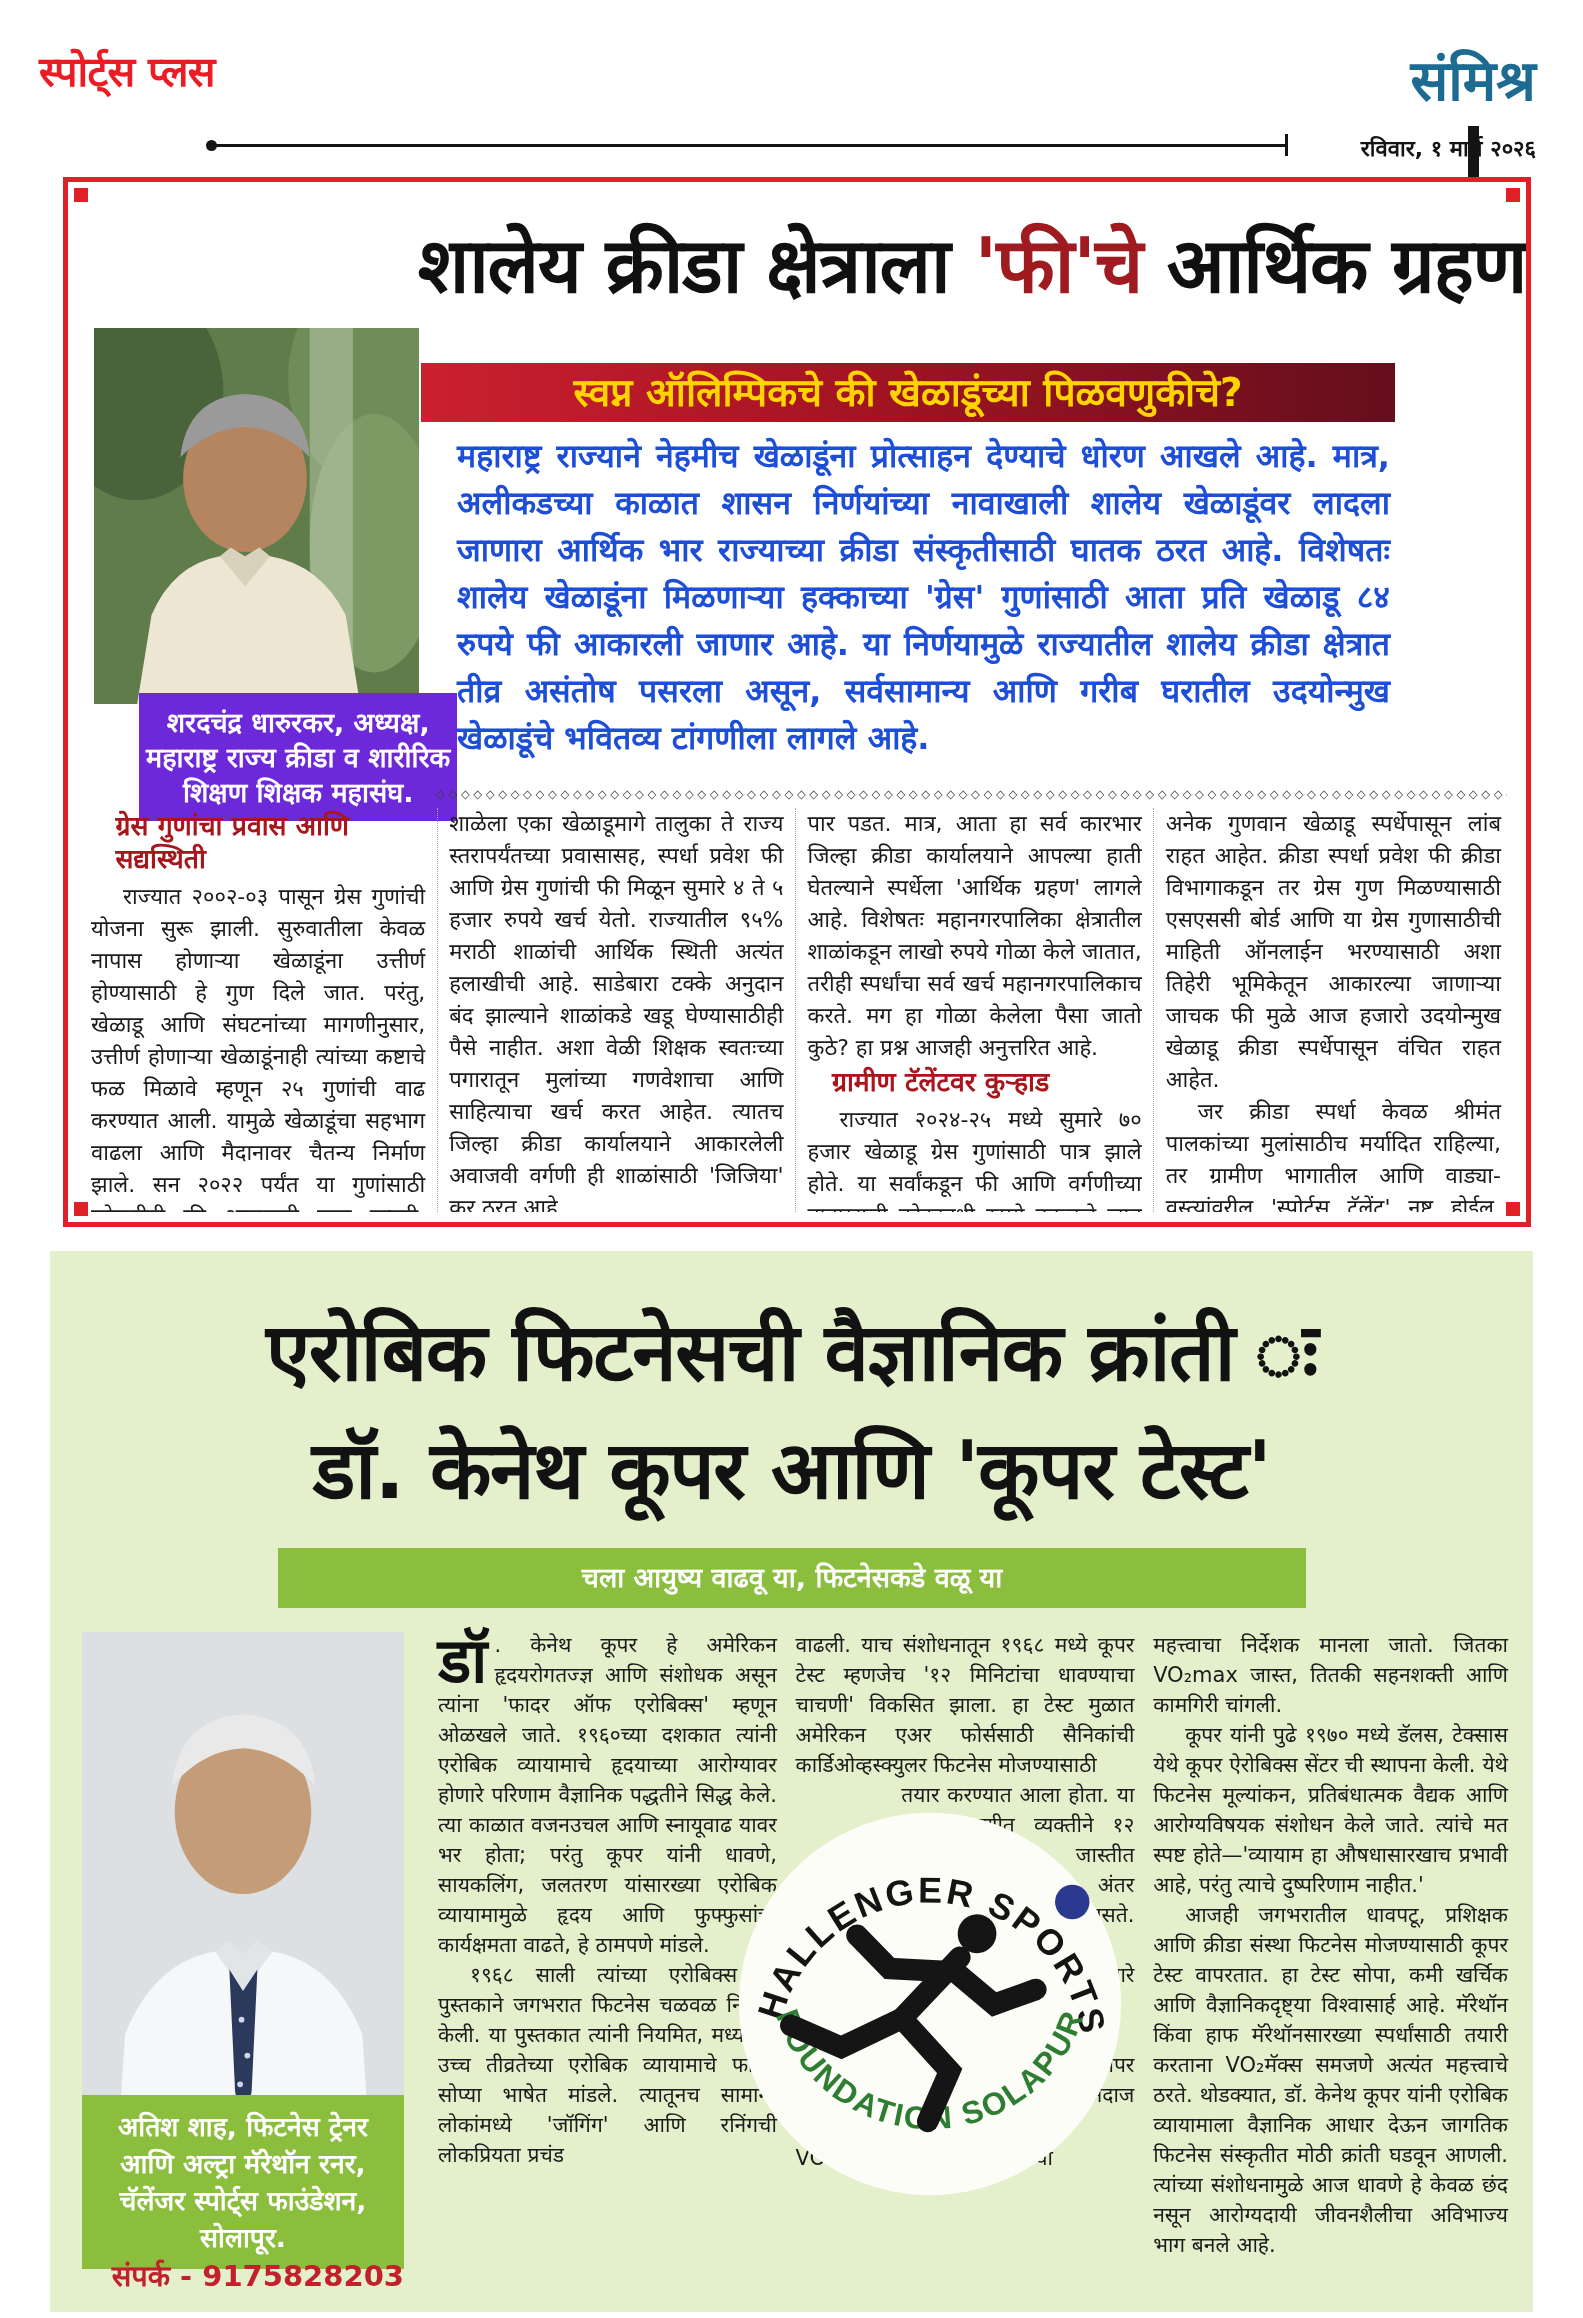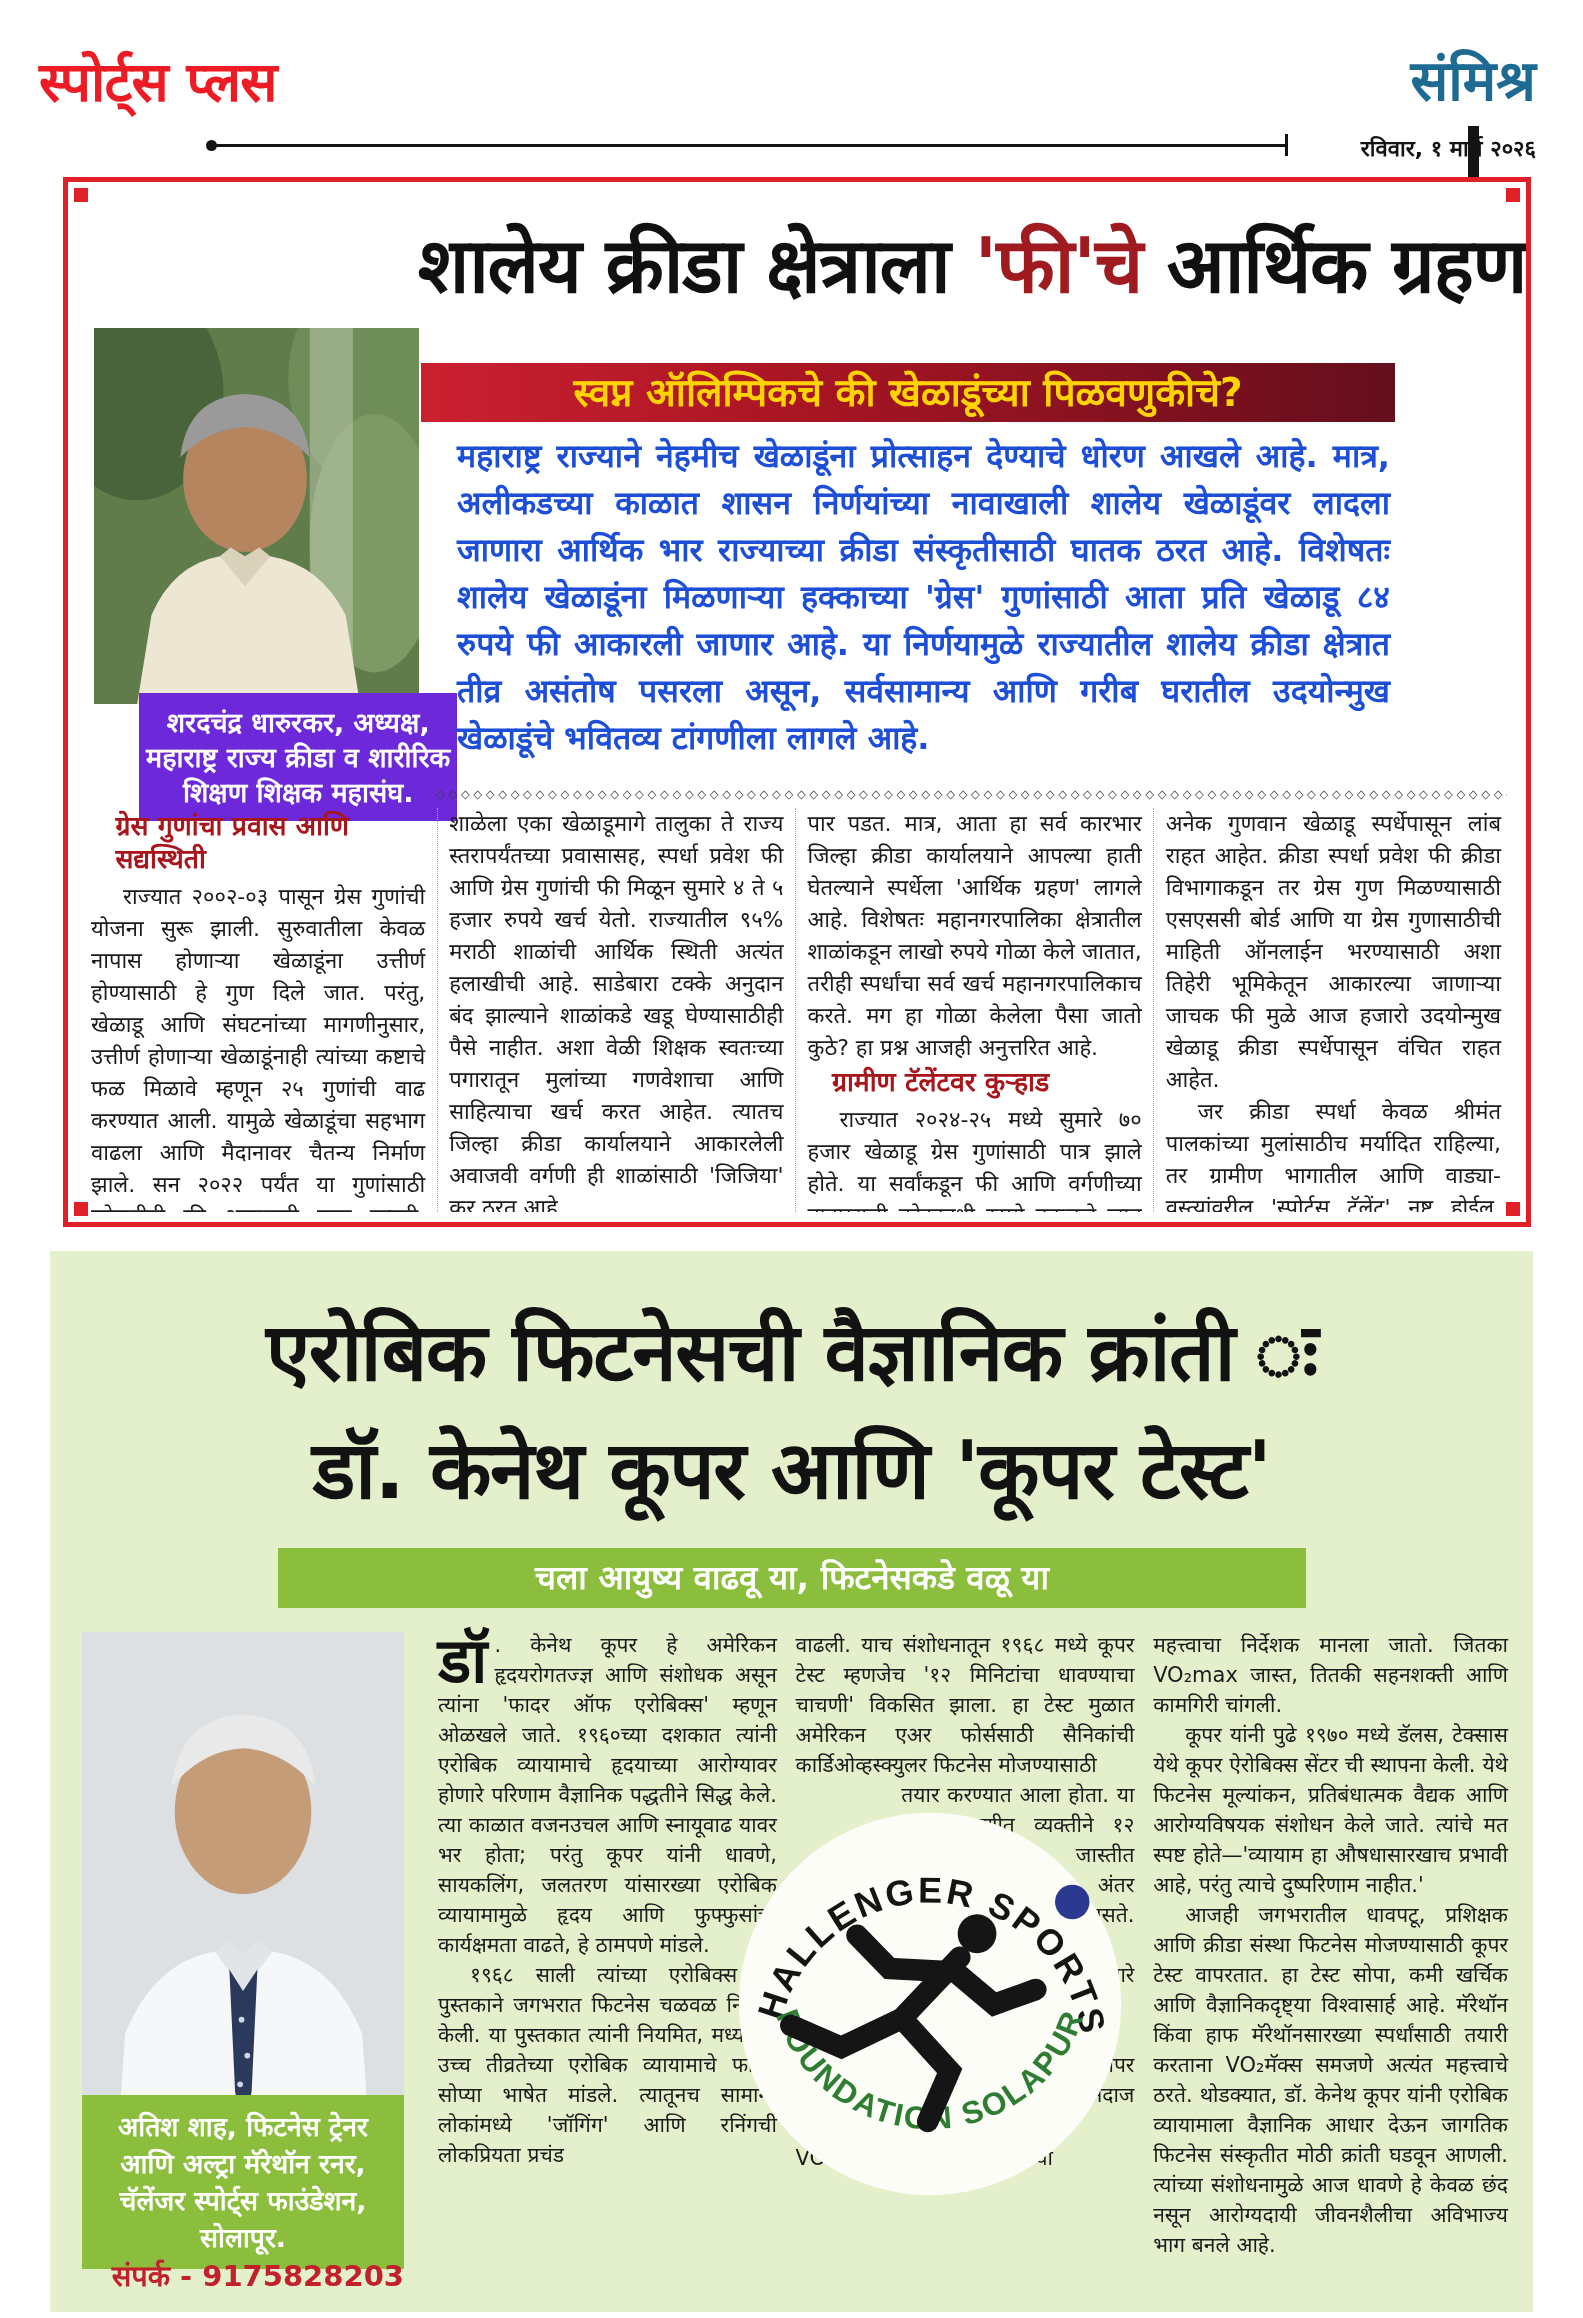--- a/index.html
+++ b/index.html
@@ -1,21 +1,21 @@
 <!DOCTYPE html>
 <html style="font-size:11.5px"><head>
 <meta charset="utf-8">
 <style>
   html,body{margin:0;padding:0;background:#ffffff;}
   #page{position:relative;width:1583px;height:2319px;background:#ffffff;overflow:hidden;
         font-family:"DejaVu Sans","Liberation Sans",sans-serif;color:#161616;}
   .abs{position:absolute;}
 
   
-  .brand{left:39px;top:42px;font-size:55px;font-weight:800;color:#ed1c24;letter-spacing:-0.7px;}
+  .brand{left:39px;top:42px;font-size:41px;font-weight:800;color:#ed1c24;letter-spacing:-0.7px;}
   .mast-right{right:47px;top:40px;display:flex;align-items:center;gap:10px;flex-direction:column;}
   .section-name{font-size:56px;font-weight:800;color:#1d6b92;}
   .mast-bar{width:11.5px;height:69px;background:#141414;}
   .page-num{font-size:83px;font-weight:700;color:#141414;line-height:1;}
   .mast-date{right:47px;top:132px;font-size:22px;font-weight:600;color:#141414;}
   .mast-rule{left:215px;top:144px;width:1071px;height:2.9px;background:#141414;}
   .rule-dot{left:206px;top:140px;width:10.8px;height:10.8px;border-radius:50%;background:#141414;}
   .rule-tick{left:1285px;top:134px;width:2.9px;height:21.5px;background:#141414;}
 
   
@@ -49,21 +49,21 @@
   .indent{text-indent:32px;}
   .col1 p{margin:0;}
 
   
   .sect2{left:50px;top:1251px;width:1483px;height:1061px;background:#e4efcb;overflow:hidden;}
   .h2l1{left:0;top:43px;width:100%;text-align:center;font-size:80px;font-weight:800;color:#121212;
         letter-spacing:-1.4px;white-space:nowrap;}
   .h2l2{left:0;top:161px;width:100%;text-align:center;font-size:80px;font-weight:800;color:#121212;
         letter-spacing:-1.4px;white-space:nowrap;}
   .kicker2{left:228px;top:297px;width:1028px;height:60px;background:#8cbe3d;color:#ffffff;
-           font-size:33px;font-weight:800;text-align:center;line-height:60px;white-space:nowrap;}
+           font-size:27px;font-weight:800;text-align:center;line-height:60px;white-space:nowrap;}
 
   .photo2{left:32px;top:381px;width:322px;height:616px;overflow:hidden;background:#dfe3e6;}
   .caption2{left:32px;top:844px;width:322px;box-sizing:border-box;background:#8cbe3d;color:#ffffff;
             text-align:center;font-size:26.6px;line-height:37px;font-weight:700;padding:13px 7.2px;}
   .contact2{left:32px;top:1004px;width:322px;text-align:right;color:#c2202b;font-size:29px;font-weight:800;}
 
   .cols2{left:388px;top:379px;width:1070px;height:678px;display:flex;gap:18.7px;
          font-size:21px;line-height:30px;text-align:justify;color:#1b1b1b;}
   .col2a{width:339px;} .col2b{width:339px;position:relative;} .col2c{width:355px;}
   .cols2 p{margin:0;}

